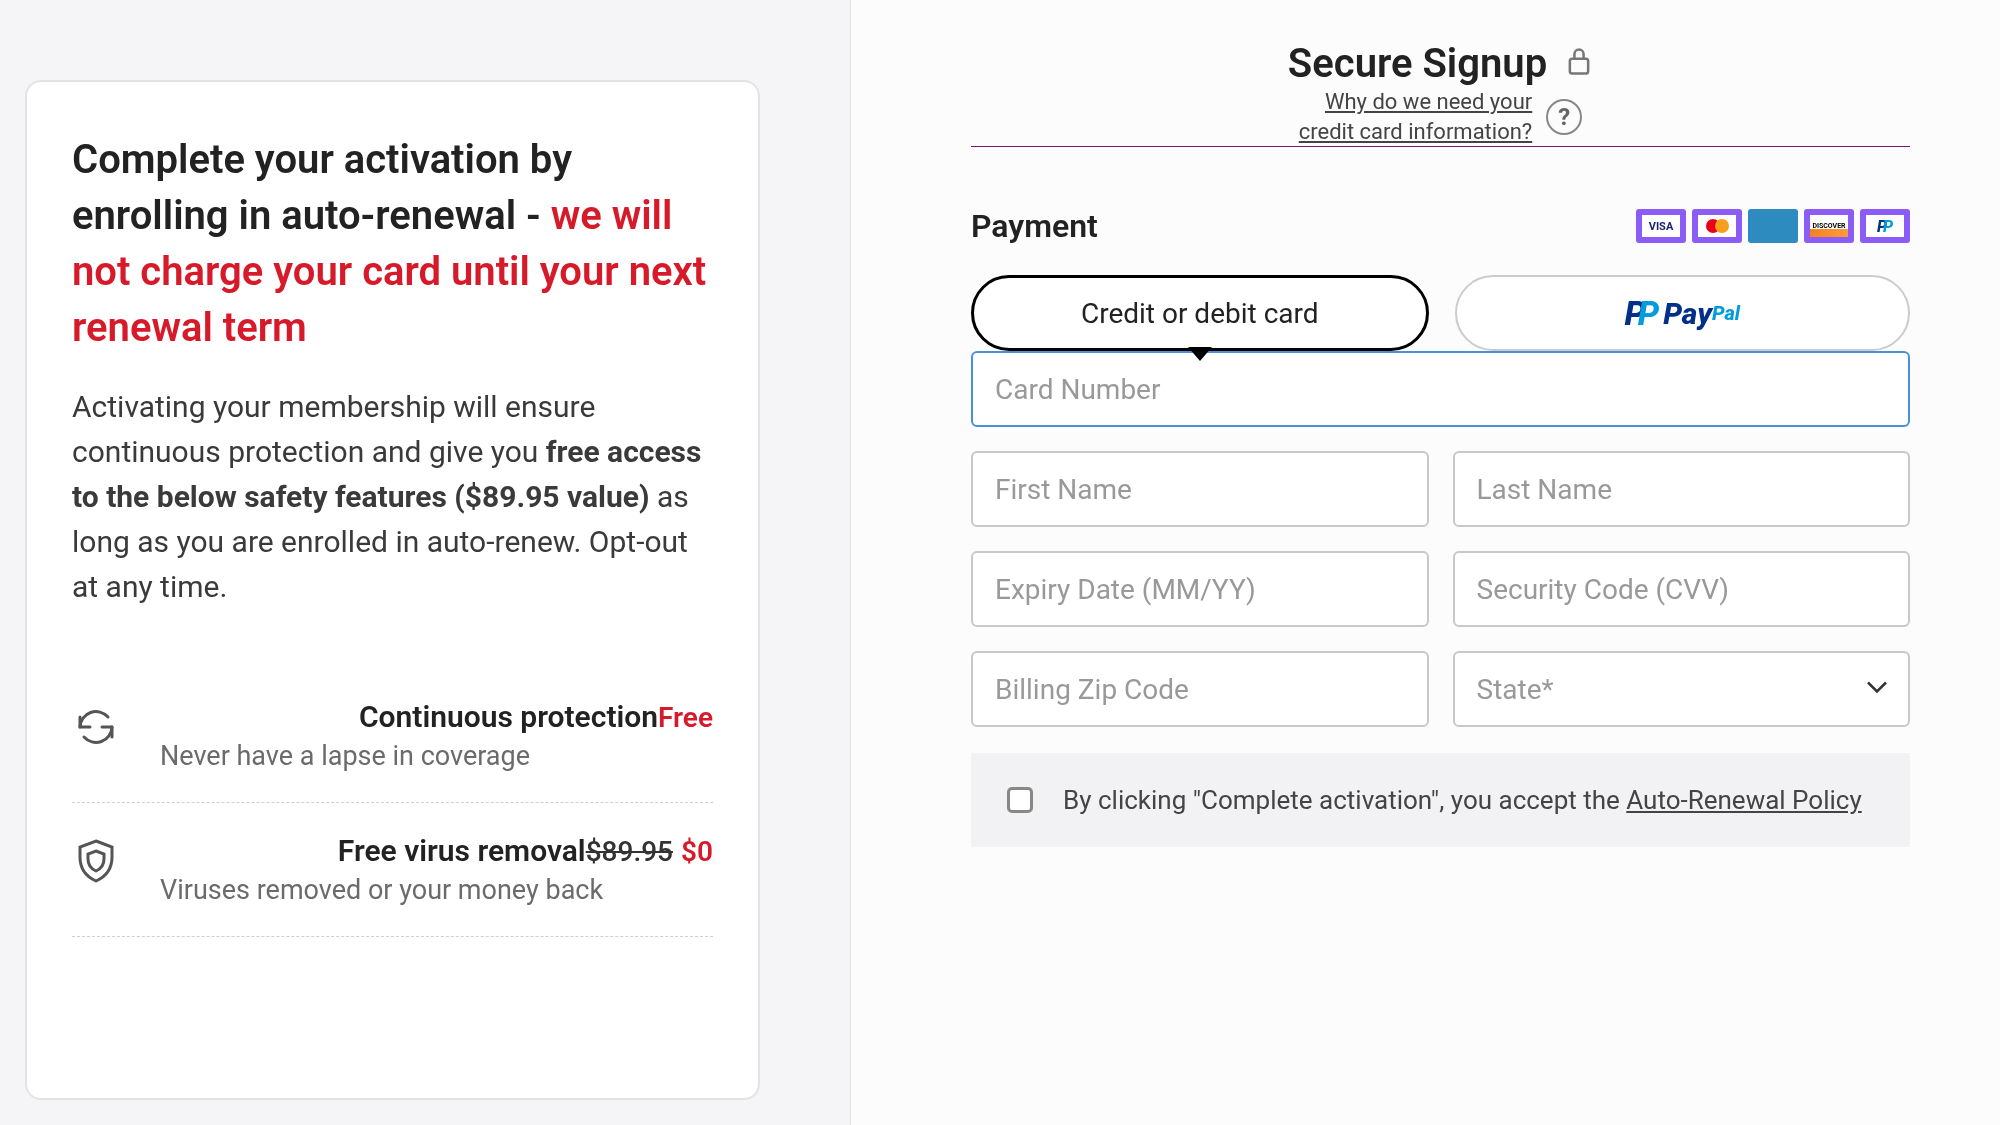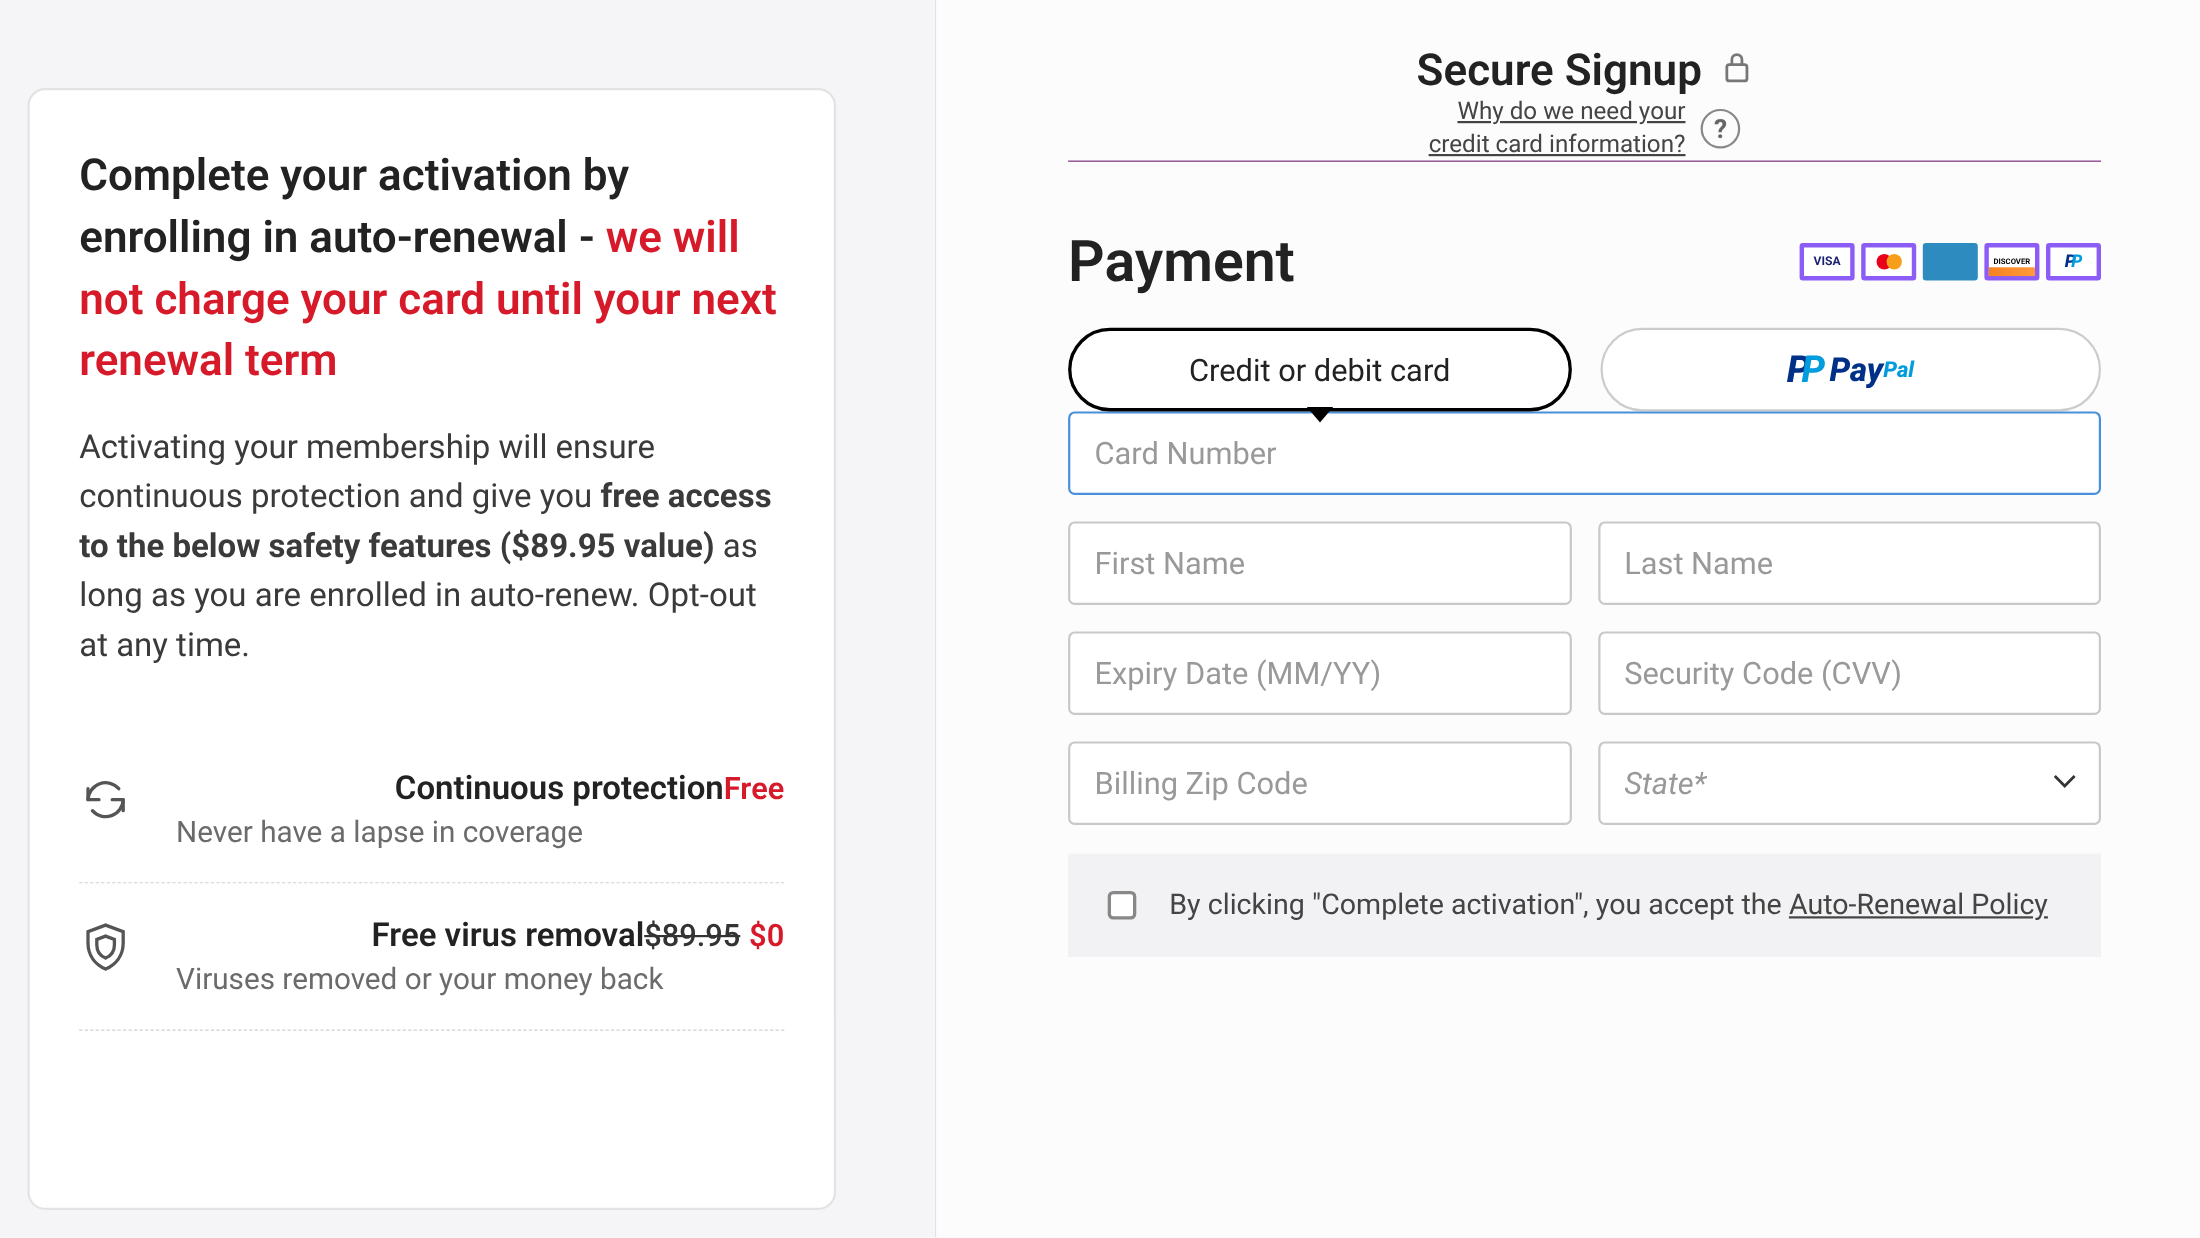--- a/index.html
+++ b/index.html
@@ -114,25 +114,25 @@
     color: #666;
   }
 
   .payment-header-row {
     display: flex;
     justify-content: space-between;
     align-items: center;
     margin-top: 60px;
     margin-bottom: 30px;
   }
-  .payment-title { font-size: 52px; font-weight: 600; color: #222; }
+  .payment-title { font-size: 32px; font-weight: 600; color: #222; }
   .brand-icons { display: flex; gap: 6px; }
   .brand-box {
     width: 50px; height: 34px;
-    border: 4px solid #8b5cf6;
+    border: 6px solid #8b5cf6;
     border-radius: 3px;
     background: #fff;
     display: flex;
     align-items: center;
     justify-content: center;
     font-size: 11px;
     font-weight: 700;
   }
   .visa { color: #1a1f71; }
   .mc-dots { display: flex; }
@@ -358,21 +358,21 @@
   </div>
 
   <div class="form-grid">
     <input class="field full focused" placeholder="Card Number" style="">
     <input class="field" placeholder="First Name" style="">
     <input class="field" placeholder="Last Name" style="">
     <input class="field" placeholder="Expiry Date (MM/YY)" style="">
     <input class="field" placeholder="Security Code (CVV)" style="">
     <input class="field" placeholder="Billing Zip Code" style="">
     <div class="select-wrap">
-      <input class="field" readonly="" style="cursor: pointer; font-style: italic;" placeholder="State*">
+      <input class="field" readonly="" style="cursor: pointer;" placeholder="State*">
       <span class="chev">
         <svg width="22" height="14" viewBox="0 0 22 14" fill="none" stroke="#333" stroke-width="2.5">
             <path d="M2 2l9 9 9-9"></path>
           </svg>
       </span>
     </div>
   </div>
 
   <div class="consent-box">
     <div class="checkbox"></div>

